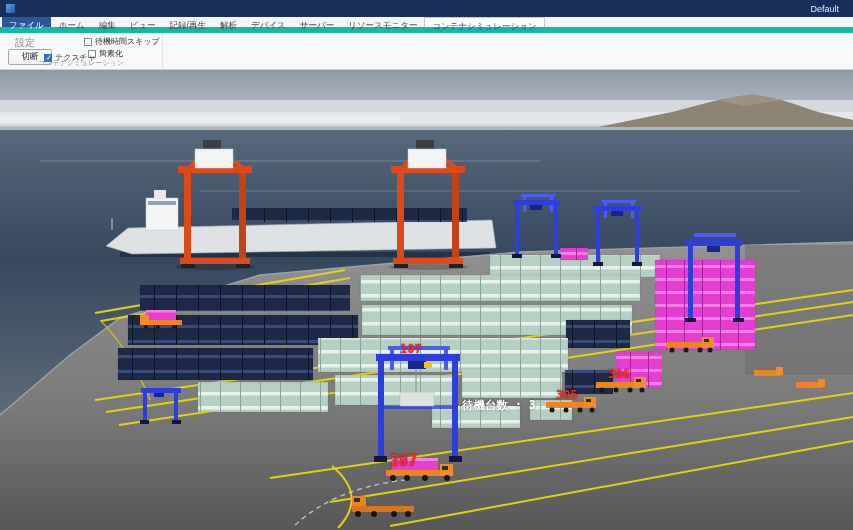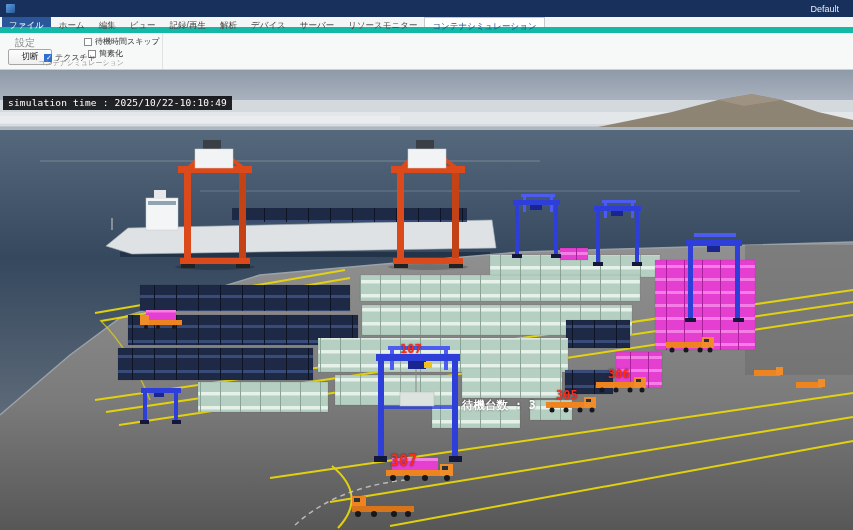--- a/index.html
+++ b/index.html
@@ -336,19 +336,18 @@
     <g>
       <rect x="754" y="300" width="26" height="6" fill="#ee8420"></rect>
         <rect x="776" y="297" width="7" height="8" fill="#f08c2a"></rect>
     </g>
     <g>
       <rect x="796" y="312" width="26" height="6" fill="#ee8420"></rect>
         <rect x="818" y="309" width="7" height="8" fill="#f08c2a"></rect>
     </g>
   </svg>
 
-  <div class="simtime">simulation time : 2025/10/22-10:10:49</div>
   <div class="vp-label red" style="left:400px;top:272px">107</div>
   <div class="vp-label red" style="left:608px;top:297px">306</div>
   <div class="vp-label red" style="left:556px;top:318px">305</div>
   <div class="vp-label red big" style="left:390px;top:382px">307</div>
   <div class="vp-label white" style="left:462px;top:328px">待機台数 : 3</div>
 </div>
 
 </body></html>

